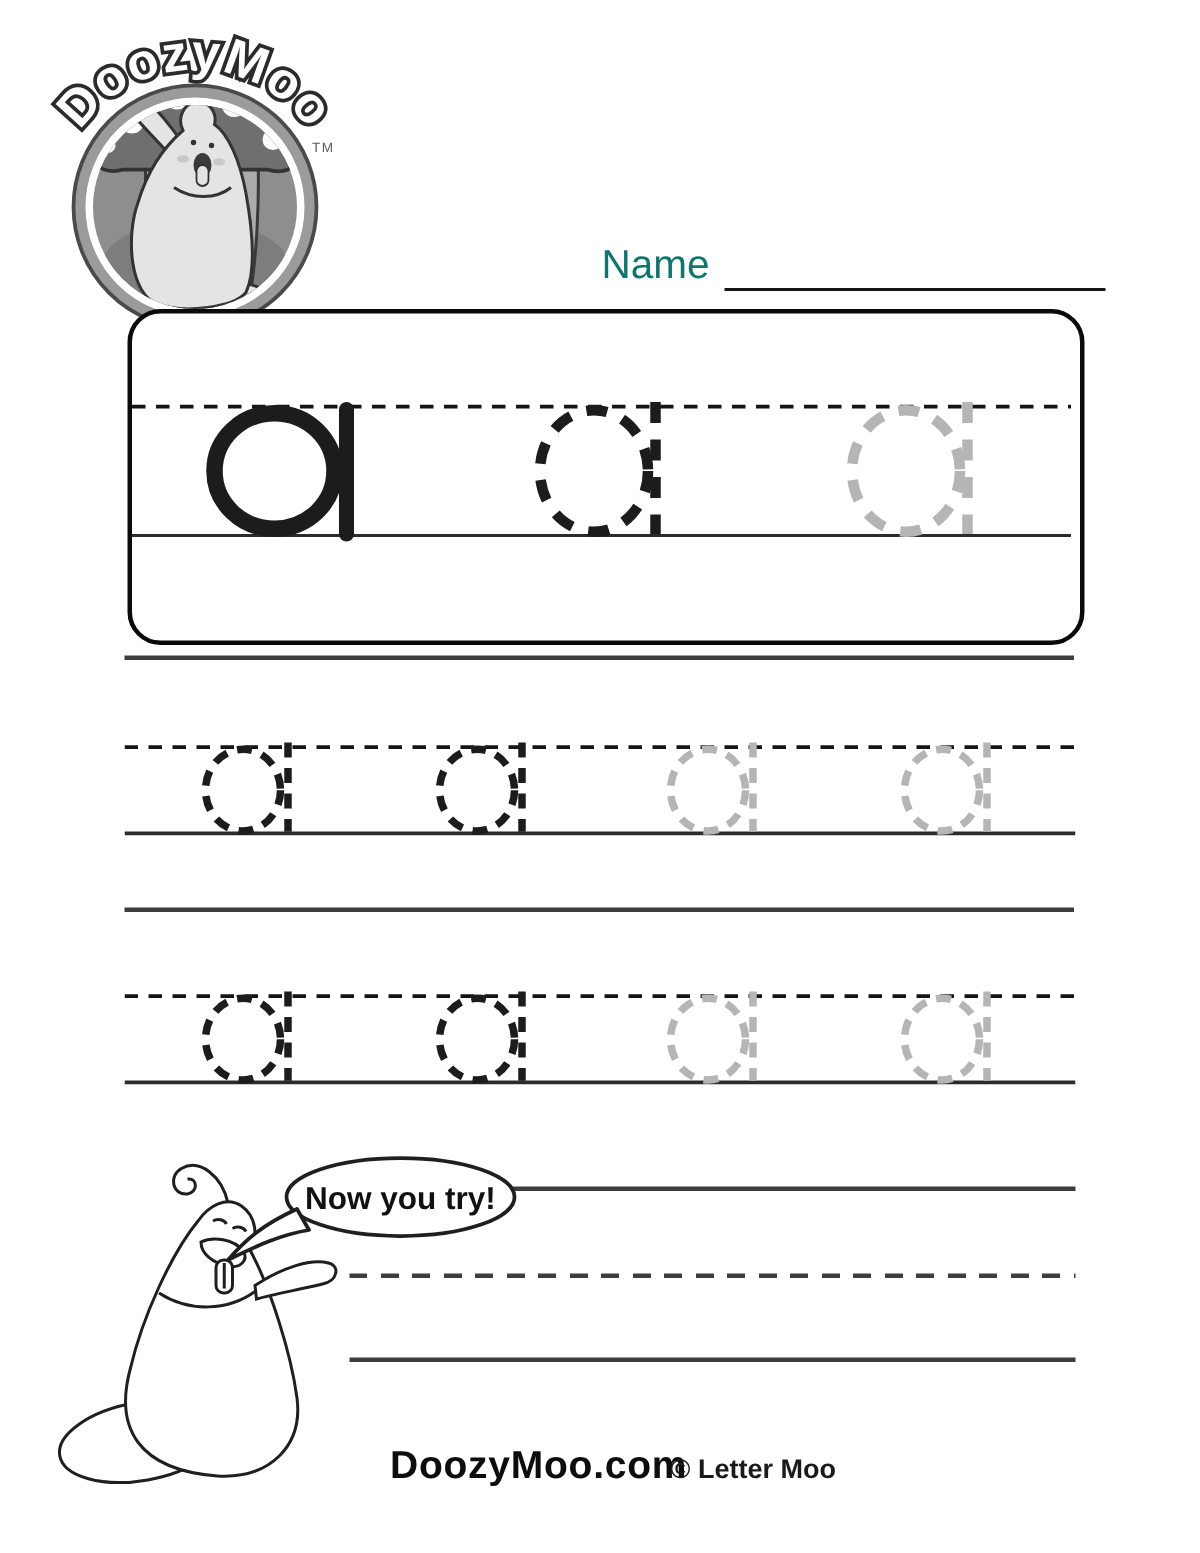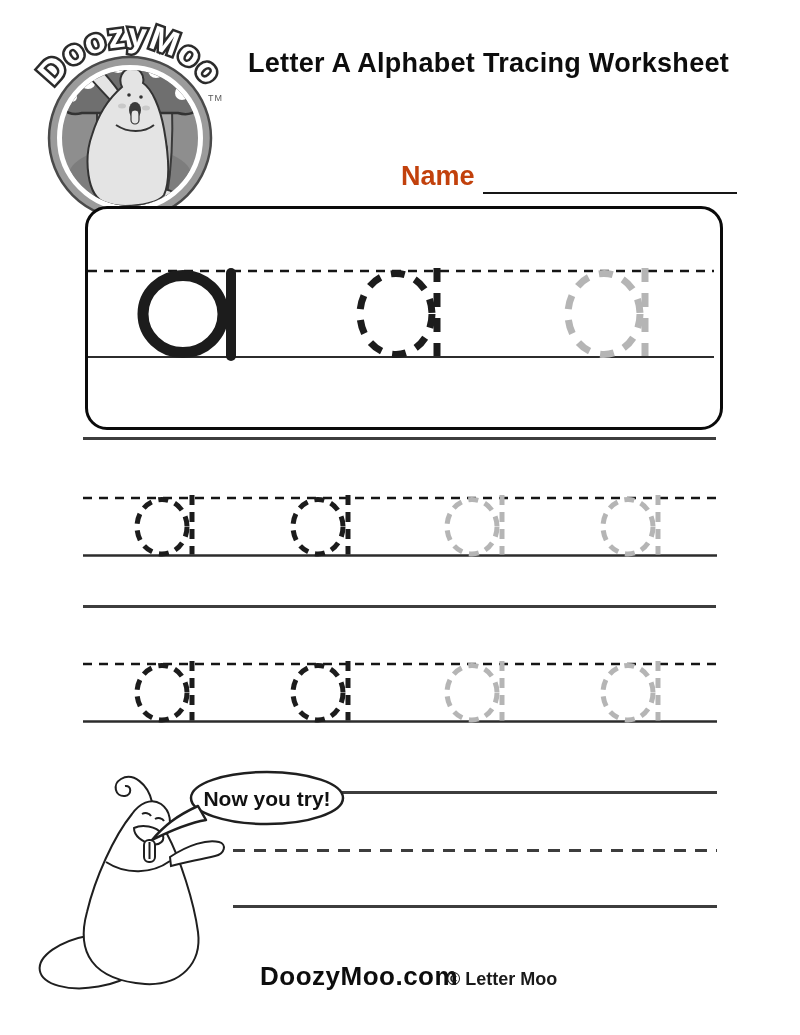--- a/index.html
+++ b/index.html
@@ -7,21 +7,21 @@
     width:800px;height:1035px;position:relative;overflow:hidden;
     background:#ffffff;color:#111;
     font-family:"Liberation Sans","DejaVu Sans",sans-serif;
   }
   .abs{position:absolute}
 
   
   .title-block{left:248px;top:45px;line-height:37px;white-space:nowrap}
   .title-line{font-size:27px;font-weight:bold;letter-spacing:.3px;color:#0d0d0d}
 
-  .name-label{left:401px;top:161px;font-size:27px;font-weight:bold;color:#c2410c}
+  .name-label{left:401px;top:161px;font-size:27px;font-weight:normal;color:#0f766e}
   .name-line{left:483px;top:163px;width:254px;height:29px;border-bottom:2.5px solid #161616}
 
   
   .trace-box{
     left:85px;top:206px;width:632px;height:218px;
     border:3px solid #0a0a0a;border-radius:22px;background:#fff;
   }
 
   .divider{border-top:3px solid #3d3d3d;height:0}
   .line-solid{border-top:3px solid #3d3d3d;height:0}
@@ -76,21 +76,20 @@
     </g>
   </g>
 
   <text font-size="34" font-weight="bold" fill="#ffffff" stroke="#2b2b2b" stroke-width="5" style="paint-order:stroke fill" letter-spacing="1">
     <textPath href="#logoArc" startOffset="50%" text-anchor="middle">DoozyMoo</textPath>
   </text>
   <text x="183" y="96" font-size="9" letter-spacing="1" fill="#5a5a5a">TM</text>
 </svg>
 
 <div class="abs title-block">
-  <div class="title-line">Letter A Alphabet Tracing Worksheet</div>
 </div>
 
 <div class="abs name-label">Name</div>
 <div class="abs name-line"></div>
 
 <div class="abs trace-box">
   <svg id="box-letters" width="626" height="212" viewBox="0 0 626 212">
     <line x1="0" y1="62" x2="626" y2="62" stroke="#151515" stroke-width="2.5" stroke-dasharray="9 7"></line>
     <line x1="0" y1="148" x2="626" y2="148" stroke="#2c2c2c" stroke-width="2"></line>
   <g>

